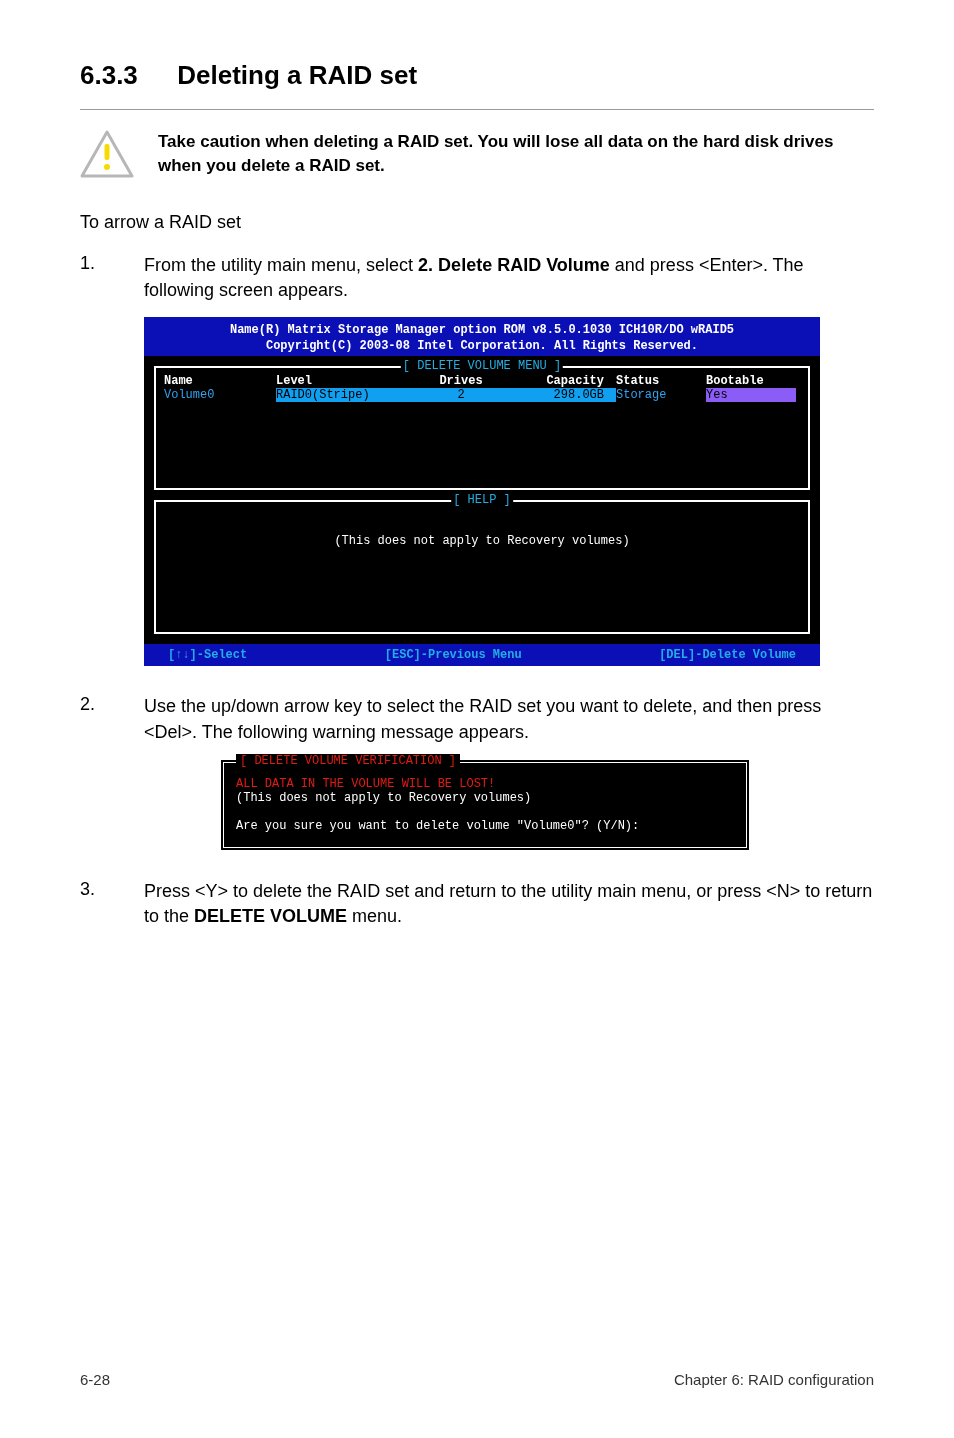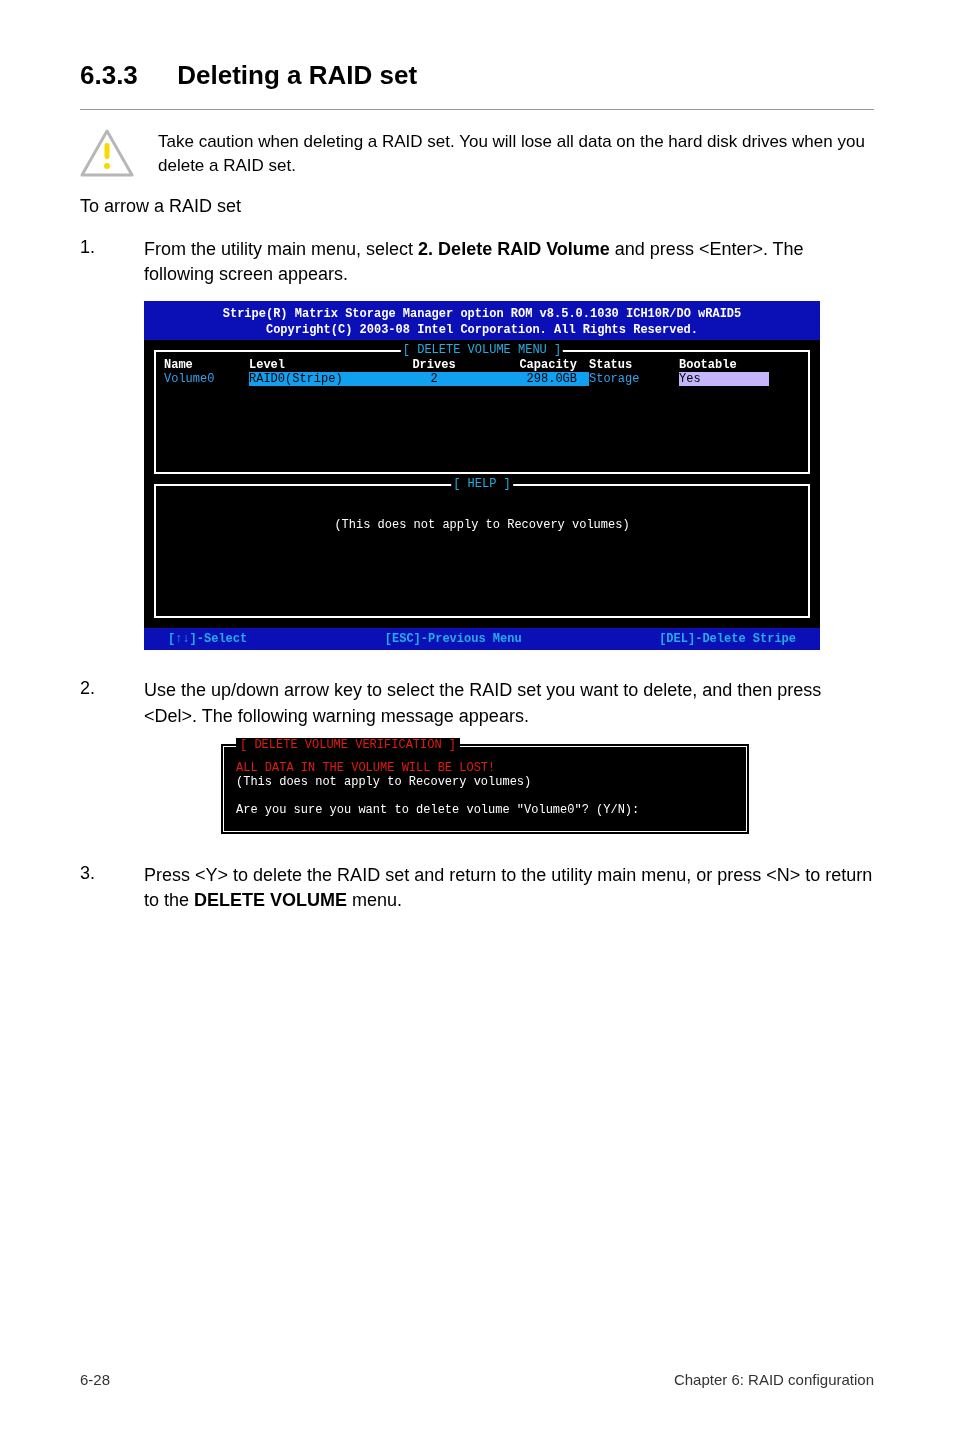--- a/index.html
+++ b/index.html
@@ -26,22 +26,23 @@
       width: 90px;
     }
     .hr-line {
       border: none;
       border-top: 1px solid #999;
       margin-bottom: 18px;
     }
     .caution-row {
       display: flex;
       gap: 24px;
-      margin-bottom: 16px;
-      align-items: center;
+      margin-bottom: 32px;
+      align-items: flex-end;
+      font-weight: bold;
     }
     .caution-icon {
       width: 54px;
       height: 48px;
       flex-shrink: 0;
     }
     .caution-text {
       font-size: 17px;
       line-height: 1.4;
       padding-top: 2px;
@@ -106,32 +107,32 @@
       min-height: 120px;
     }
     .table-head {
       display: flex;
       color: #ffffff;
       font-weight: bold;
     }
     .table-row {
       display: flex;
     }
-    .col-name { width: 85px; font-family: Liberation Mono, monospace; }
+    .col-name { width: 112px; font-family: Liberation Mono, monospace; }
     .col-level { width: 150px; }
     .col-drives { width: 70px; text-align: center; }
     .col-capacity { width: 120px; text-align: right; padding-right: 12px;}
     .col-status { width: 90px; }
     .col-bootable { width: 90px; text-align: left; }
     .sel-row .col-name { color: #31a3ee; }
     .sel-row .col-level { background: #119ff0; color: #000; }
     .sel-row .col-drives { background: #119ff0; color: #000; }
     .sel-row .col-capacity { background: #119ff0; color: #000; }
     .sel-row .col-status { color: #31a3ee; }
-    .sel-row .col-bootable { background: #c4b5fd; color: #000; }
+    .sel-row .col-bootable { background: #8b5cf6; color: #000; }
     .help-inner {
       text-align: center;
       padding: 18px 8px 36px;
       min-height: 130px;
     }
     .help-warn {
       color: #e41a12;
     }
     .bios-footer {
       background: #0b10b6;
@@ -199,21 +200,21 @@
 
 <div class="numbered">
   <div class="num-col">1.</div>
   <div class="num-body">
     <span>From the utility main menu, select </span><span class="bold">2. Delete RAID Volume</span><span> and press &lt;Enter&gt;. The following screen appears.</span>
   </div>
 </div>
 
 <div class="bios-box">
   <div class="bios-header">
-    <div>Stripe(R) Matrix Storage Manager option ROM v8.5.0.1030 ICH10R/DO wRAID5</div>
+    <div>Name(R) Matrix Storage Manager option ROM v8.5.0.1030 ICH10R/DO wRAID5</div>
     <div>Copyright(C) 2003-08 Intel Corporation.  All Rights Reserved.</div>
   </div>
   <div class="bios-body">
     <div class="box-frame">
       <span class="box-label">[ DELETE VOLUME MENU ]</span>
       <div class="box-inner">
         <div class="table-head">
           <div class="col-name">Name</div>
           <div class="col-level">Level</div>
           <div class="col-drives">Drives</div>
@@ -235,21 +236,21 @@
       <span class="box-label">[ HELP ]</span>
       <div class="help-inner">
         <br>
         <div>(This does not apply to Recovery volumes)</div>
       </div>
     </div>
   </div>
   <div class="bios-footer">
     <span>[↑↓]-Select</span>
     <span>[ESC]-Previous Menu</span>
-    <span>[DEL]-Delete Stripe</span>
+    <span>[DEL]-Delete Volume</span>
   </div>
 </div>
 
 <div class="numbered">
   <div class="num-col">2.</div>
   <div class="num-body">Use the up/down arrow key to select the RAID set you want to delete, and then press &lt;Del&gt;. The following warning message appears.</div>
 </div>
 
 <div class="verify-box">
   <span class="verify-label">[ DELETE VOLUME VERIFICATION ]</span>

